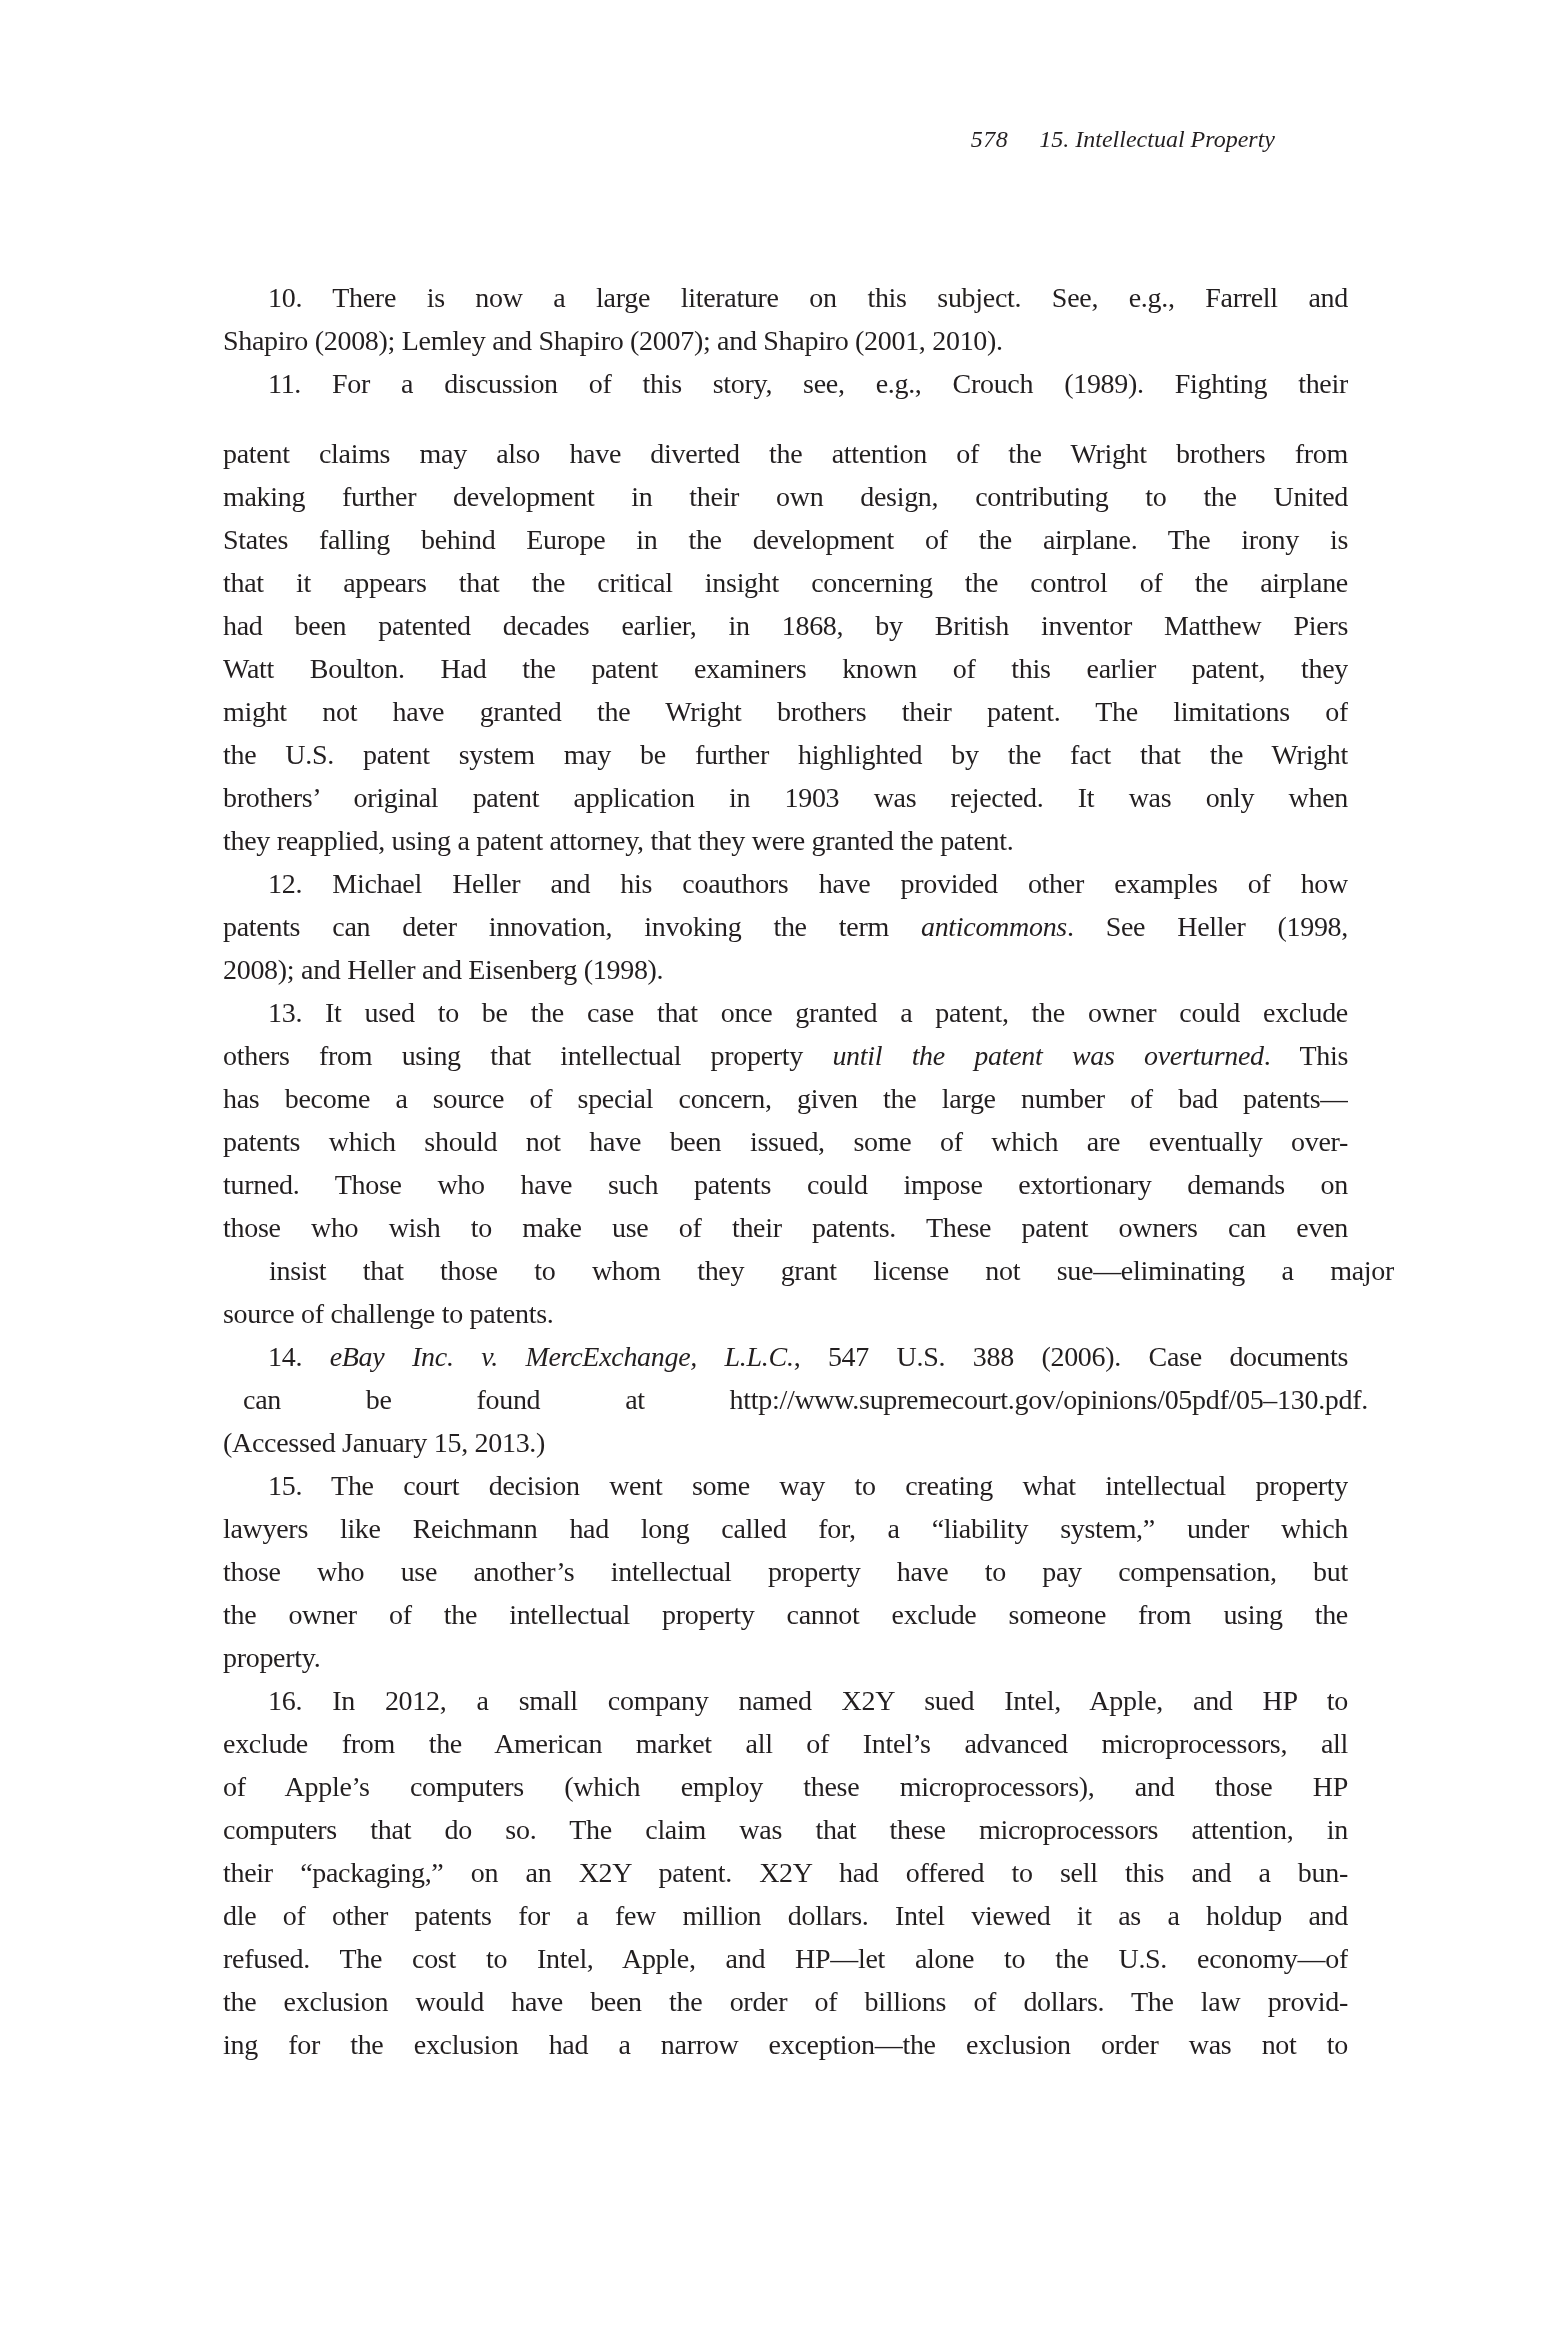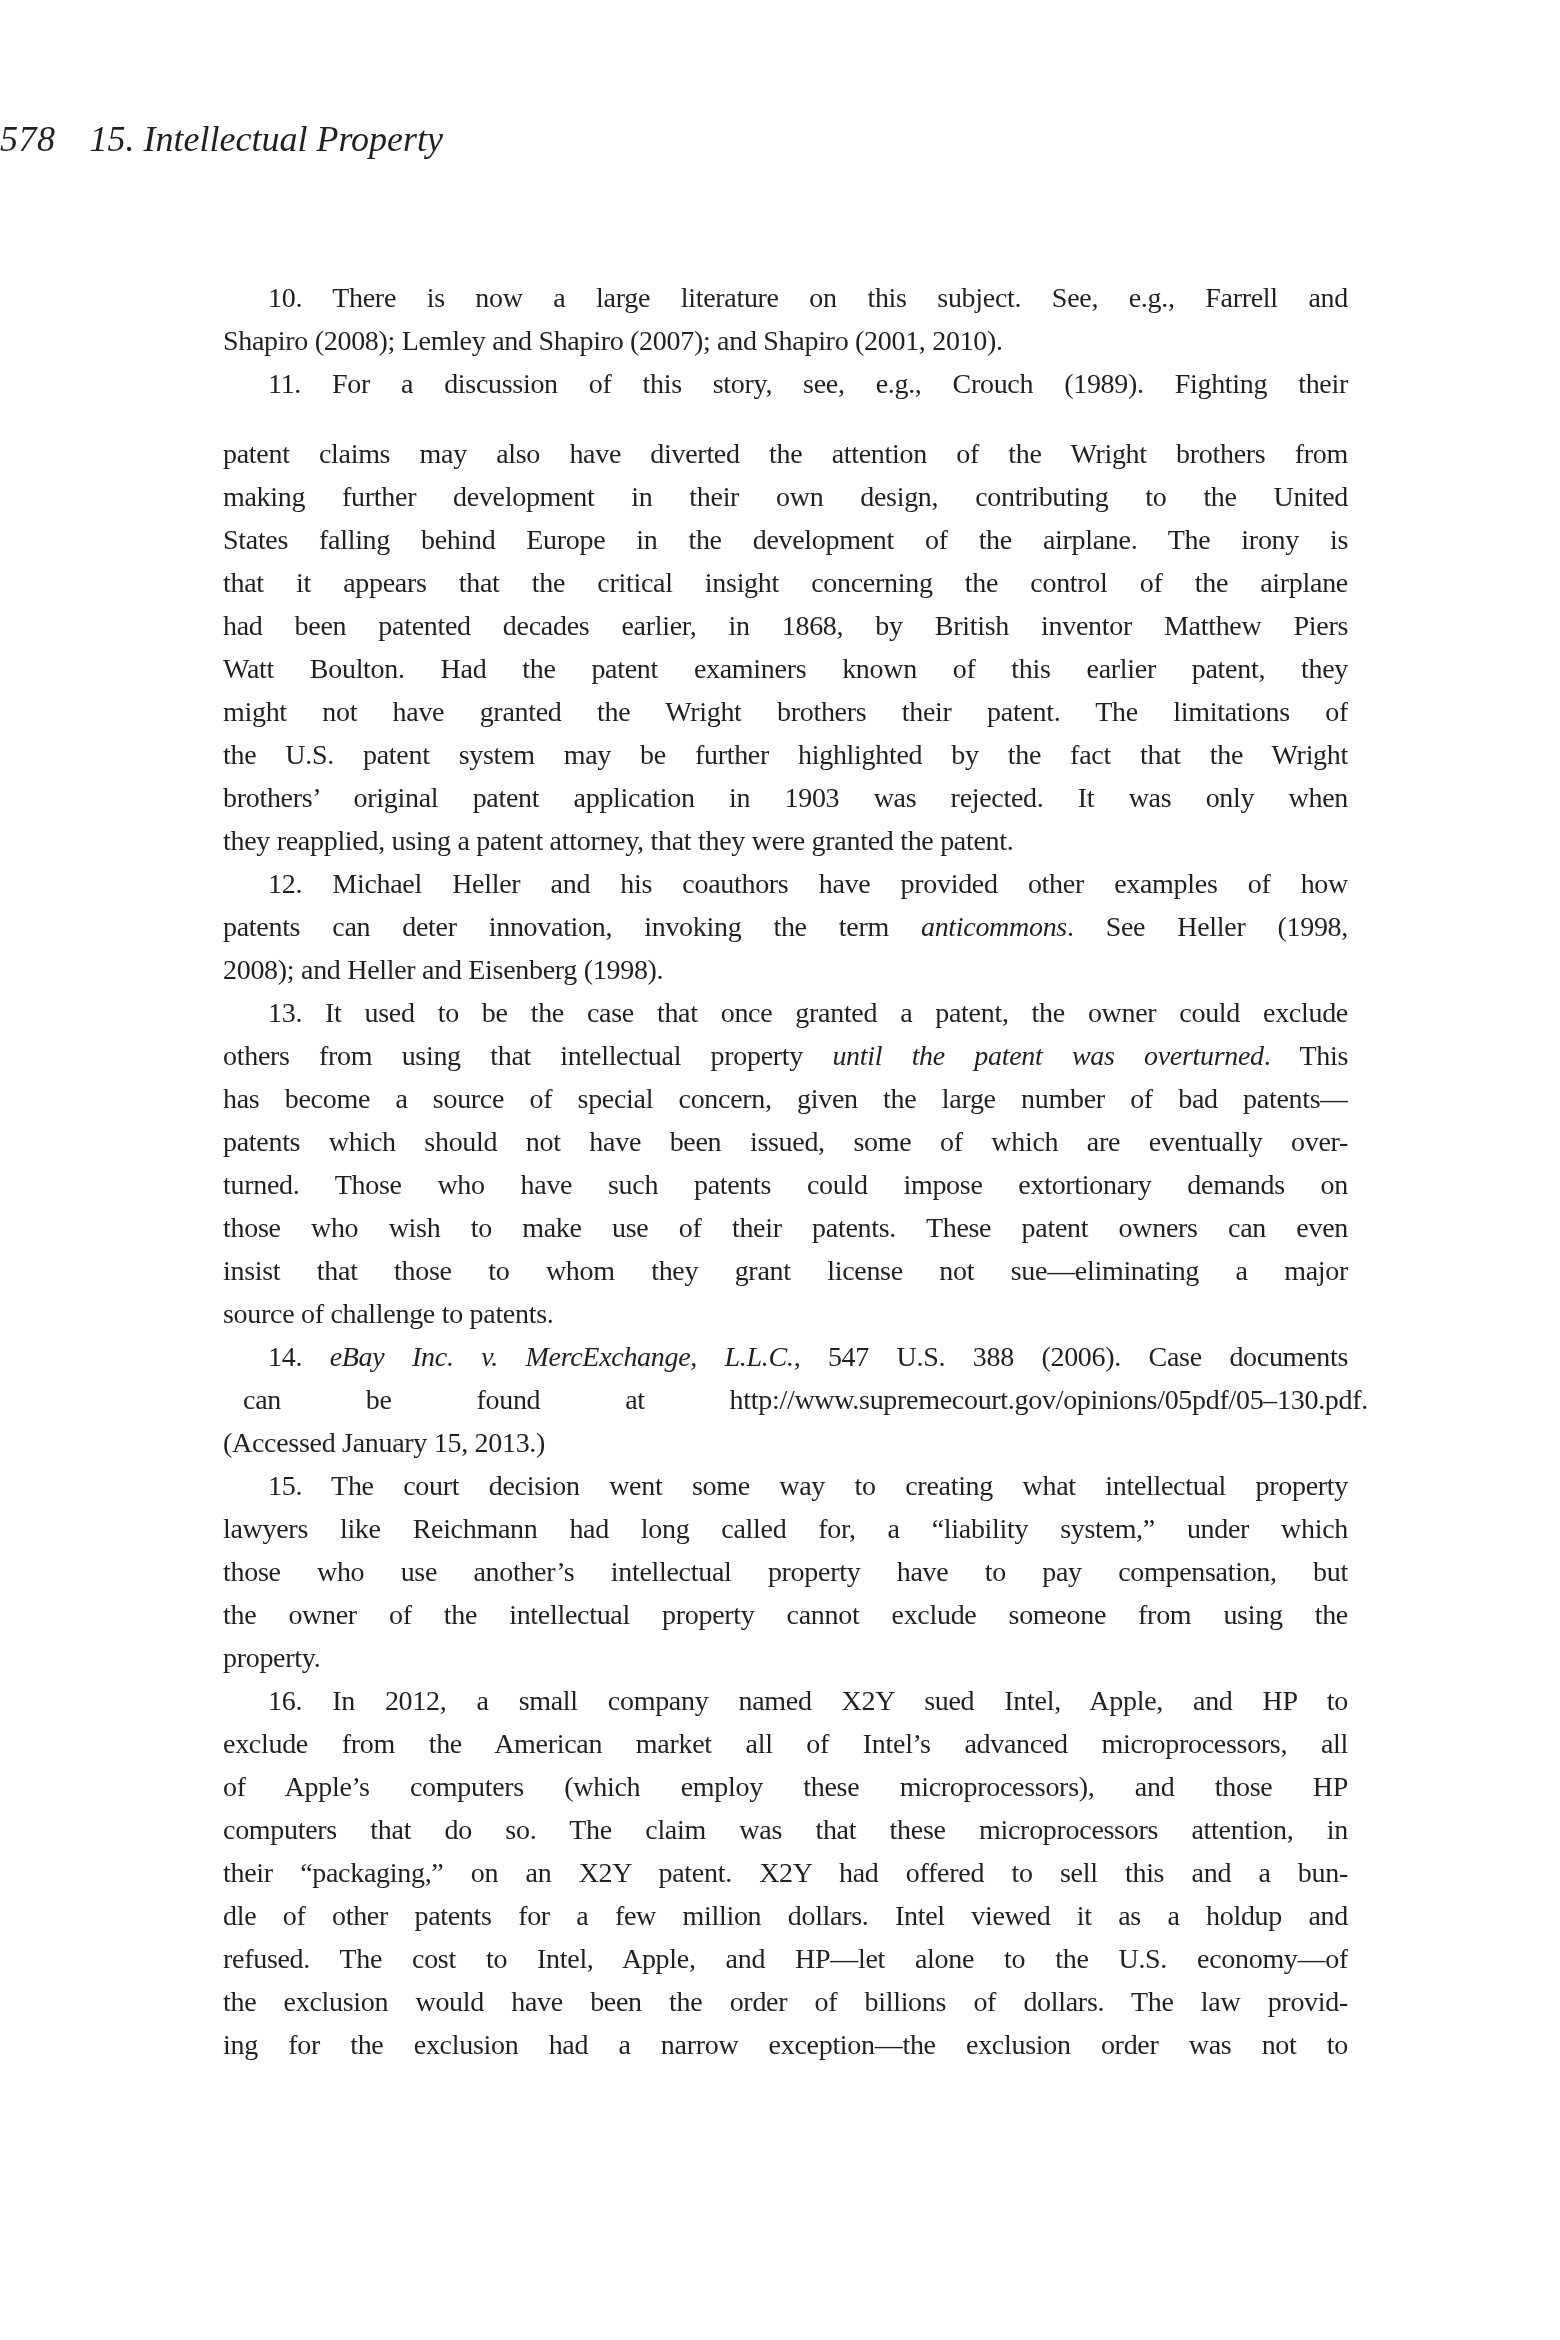--- a/index.html
+++ b/index.html
@@ -1,21 +1,21 @@
 <!DOCTYPE html>
 <html><head>
 <meta charset="utf-8">
 <style>
   html, body { margin: 0; padding: 0; background: #ffffff; }
   body { width: 1561px; height: 2341px; position: relative; overflow: hidden; }
   .page { position: absolute; left: 0; top: 0; width: 1561px; height: 2341px; background: #ffffff; color: #231f20; }
   .running-head {
     position: absolute; left: 0; width: 1275px; top: 120px;
-    text-align: left; font-family: "Liberation Serif", "DejaVu Serif", serif;
-    font-size: 36px; line-height: 38px; color: #231f20; white-space: nowrap;
+    text-align: right; font-family: "Liberation Serif", "DejaVu Serif", serif;
+    font-size: 24px; line-height: 38px; color: #231f20; white-space: nowrap;
   }
   .running-head .folio { font-style: italic; margin-right: 25px; letter-spacing: 0.5px; }
   .running-head .chapter { font-style: italic; }
   .notes {
     position: absolute; left: 223px; top: 276px; width: 1125px;
     font-family: "Liberation Serif", "DejaVu Serif", serif;
     font-size: 28px; line-height: 43px; color: #231f20;
   }
   .line {
     display: block; width: 1125px; height: 43px; white-space: nowrap;
@@ -58,21 +58,21 @@
         <span class="line" style="white-space: normal; display: block; width: 1125px; text-align: justify; text-align-last: justify; overflow: hidden; height: 43px;"><span>patents can deter innovation, invoking the term </span><i>anticommons</i><span>. See Heller (1998,</span></span>
         <span class="line end" style="white-space: nowrap; display: block; width: 1125px;"><span>2008); and Heller and Eisenberg (1998).</span></span>
       </div>
       <div class="note">
         <span class="line first" style="white-space: normal; display: block; width: 1080px; text-align: justify; text-align-last: justify; overflow: hidden; height: 43px;"><span>13. It used to be the case that once granted a patent, the owner could exclude</span></span>
         <span class="line" style="white-space: normal; display: block; width: 1125px; text-align: justify; text-align-last: justify; overflow: hidden; height: 43px;"><span>others from using that intellectual property </span><i>until the patent was overturned</i><span>. This</span></span>
         <span class="line" style="white-space: normal; display: block; width: 1125px; text-align: justify; text-align-last: justify; overflow: hidden; height: 43px;"><span>has become a source of special concern, given the large number of bad patents—</span></span>
         <span class="line" style="white-space: normal; display: block; width: 1125px; text-align: justify; text-align-last: justify; overflow: hidden; height: 43px;"><span>patents which should not have been issued, some of which are eventually over-</span></span>
         <span class="line" style="white-space: normal; display: block; width: 1125px; text-align: justify; text-align-last: justify; overflow: hidden; height: 43px;"><span>turned. Those who have such patents could impose extortionary demands on</span></span>
         <span class="line" style="white-space: normal; display: block; width: 1125px; text-align: justify; text-align-last: justify; overflow: hidden; height: 43px;"><span>those who wish to make use of their patents. These patent owners can even</span></span>
-        <span class="line" style="white-space: normal; display: block; width: 1125px; text-align: justify; text-align-last: justify; overflow: hidden; height: 43px;"><span>insist that those to whom they grant license not sue—eliminating a major</span></span>
+        <span class="line" style="white-space: normal; display: block; width: 1125px; text-align: justify; text-align-last: justify; overflow: hidden; height: 43px; margin-left: 46px;"><span>insist that those to whom they grant license not sue—eliminating a major</span></span>
         <span class="line end" style="white-space: nowrap; display: block; width: 1125px;"><span>source of challenge to patents.</span></span>
       </div>
       <div class="note">
         <span class="line first" style="white-space: normal; display: block; width: 1080px; text-align: justify; text-align-last: justify; overflow: hidden; height: 43px;"><span>14. </span><i>eBay Inc. v. MercExchange, L.L.C.</i><span>, 547 U.S. 388 (2006). Case documents</span></span>
         <span class="line" style="white-space: normal; display: block; width: 1125px; text-align: justify; text-align-last: justify; overflow: hidden; height: 43px; margin-left: 20px;"><span>can be found at http://www.supremecourt.gov/opinions/05pdf/05–130.pdf.</span></span>
         <span class="line end" style="white-space: nowrap; display: block; width: 1125px;"><span>(Accessed January 15, 2013.)</span></span>
       </div>
       <div class="note">
         <span class="line first" style="white-space: normal; display: block; width: 1080px; text-align: justify; text-align-last: justify; overflow: hidden; height: 43px;"><span>15. The court decision went some way to creating what intellectual property</span></span>
         <span class="line" style="white-space: normal; display: block; width: 1125px; text-align: justify; text-align-last: justify; overflow: hidden; height: 43px;"><span>lawyers like Reichmann had long called for, a “liability system,” under which</span></span>

